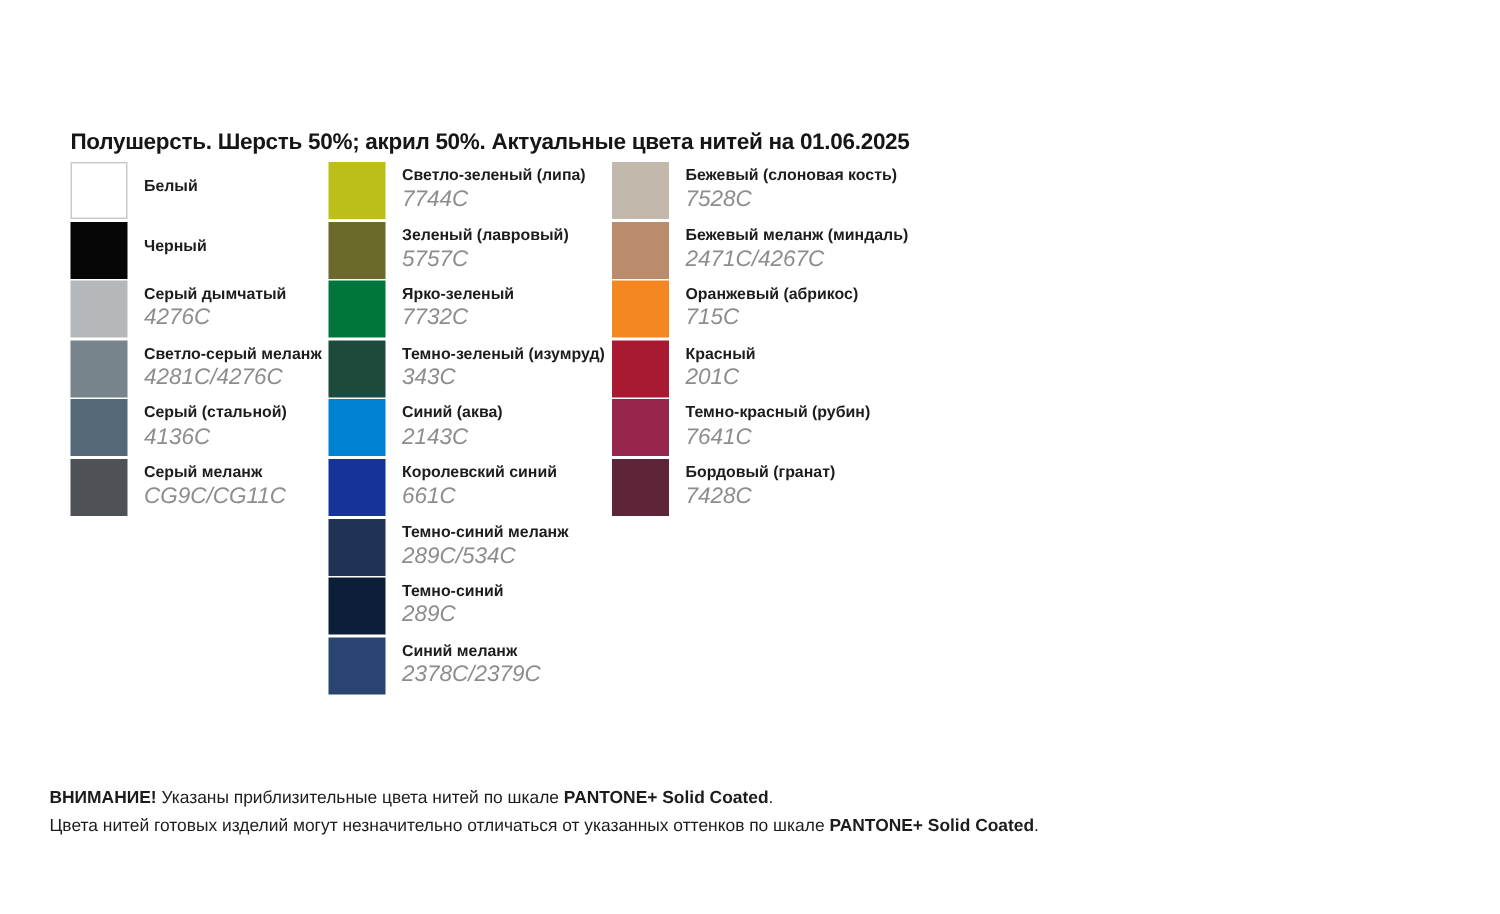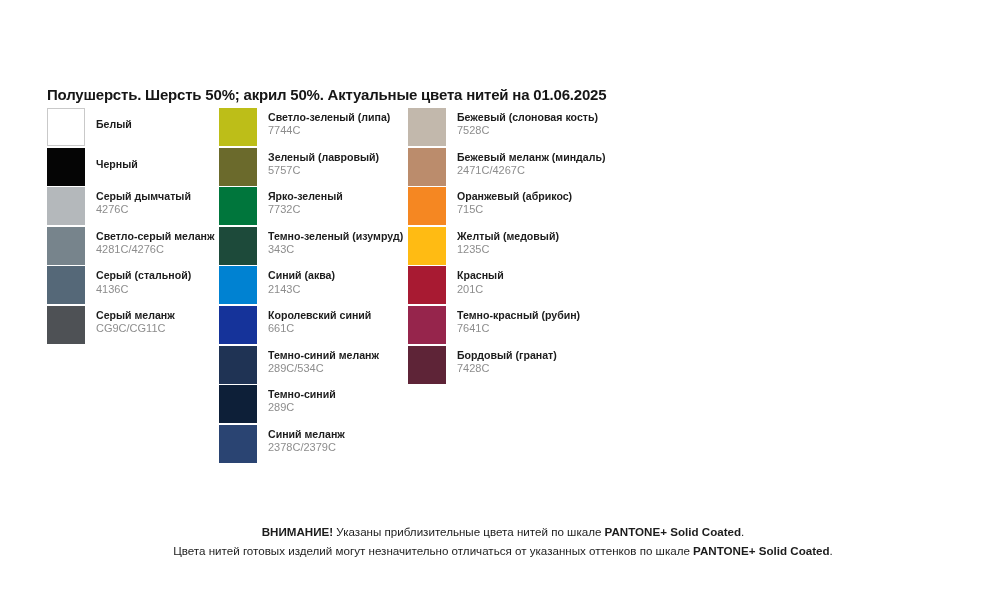--- a/index.html
+++ b/index.html
@@ -69,31 +69,31 @@
   .labels.single {
     padding-top: 10px;
   }
   .name {
     font-size: 10.6px;
     font-weight: bold;
     color: #1c1c1c;
     white-space: nowrap;
   }
   .code {
-    font-size: 11px;
+    font-size: 15px;
     color: #8d8d8d;
     white-space: nowrap;
     margin-top: 1px;
+    font-style: italic;
   }
   .footer {
     position: absolute;
-    left: 53px;
+    left: 33px;
     top: 523px;
     width: 900px;
-    text-align: center;
   }
   .footer-line {
     font-size: 11.6px;
     color: #1c1c1c;
     line-height: 1.62;
     white-space: nowrap;
   }
   .b { font-weight: bold; }
 </style>
 </head>
@@ -224,27 +224,20 @@
           <div class="labels">
             <div class="name">Бежевый меланж (миндаль)</div>
             <div class="code">2471C/4267C</div>
           </div>
         </div>
         <div class="swatch-row">
           <div class="swatch" style="background: rgb(245, 135, 34);"></div>
           <div class="labels">
             <div class="name">Оранжевый (абрикос)</div>
             <div class="code">715C</div>
-          </div>
-        </div>
-        <div class="swatch-row">
-          <div class="swatch" style="background: rgb(255, 187, 19);"></div>
-          <div class="labels">
-            <div class="name">Желтый (медовый)</div>
-            <div class="code">1235C</div>
           </div>
         </div>
         <div class="swatch-row">
           <div class="swatch" style="background: rgb(168, 26, 50);"></div>
           <div class="labels">
             <div class="name">Красный</div>
             <div class="code">201C</div>
           </div>
         </div>
         <div class="swatch-row">

